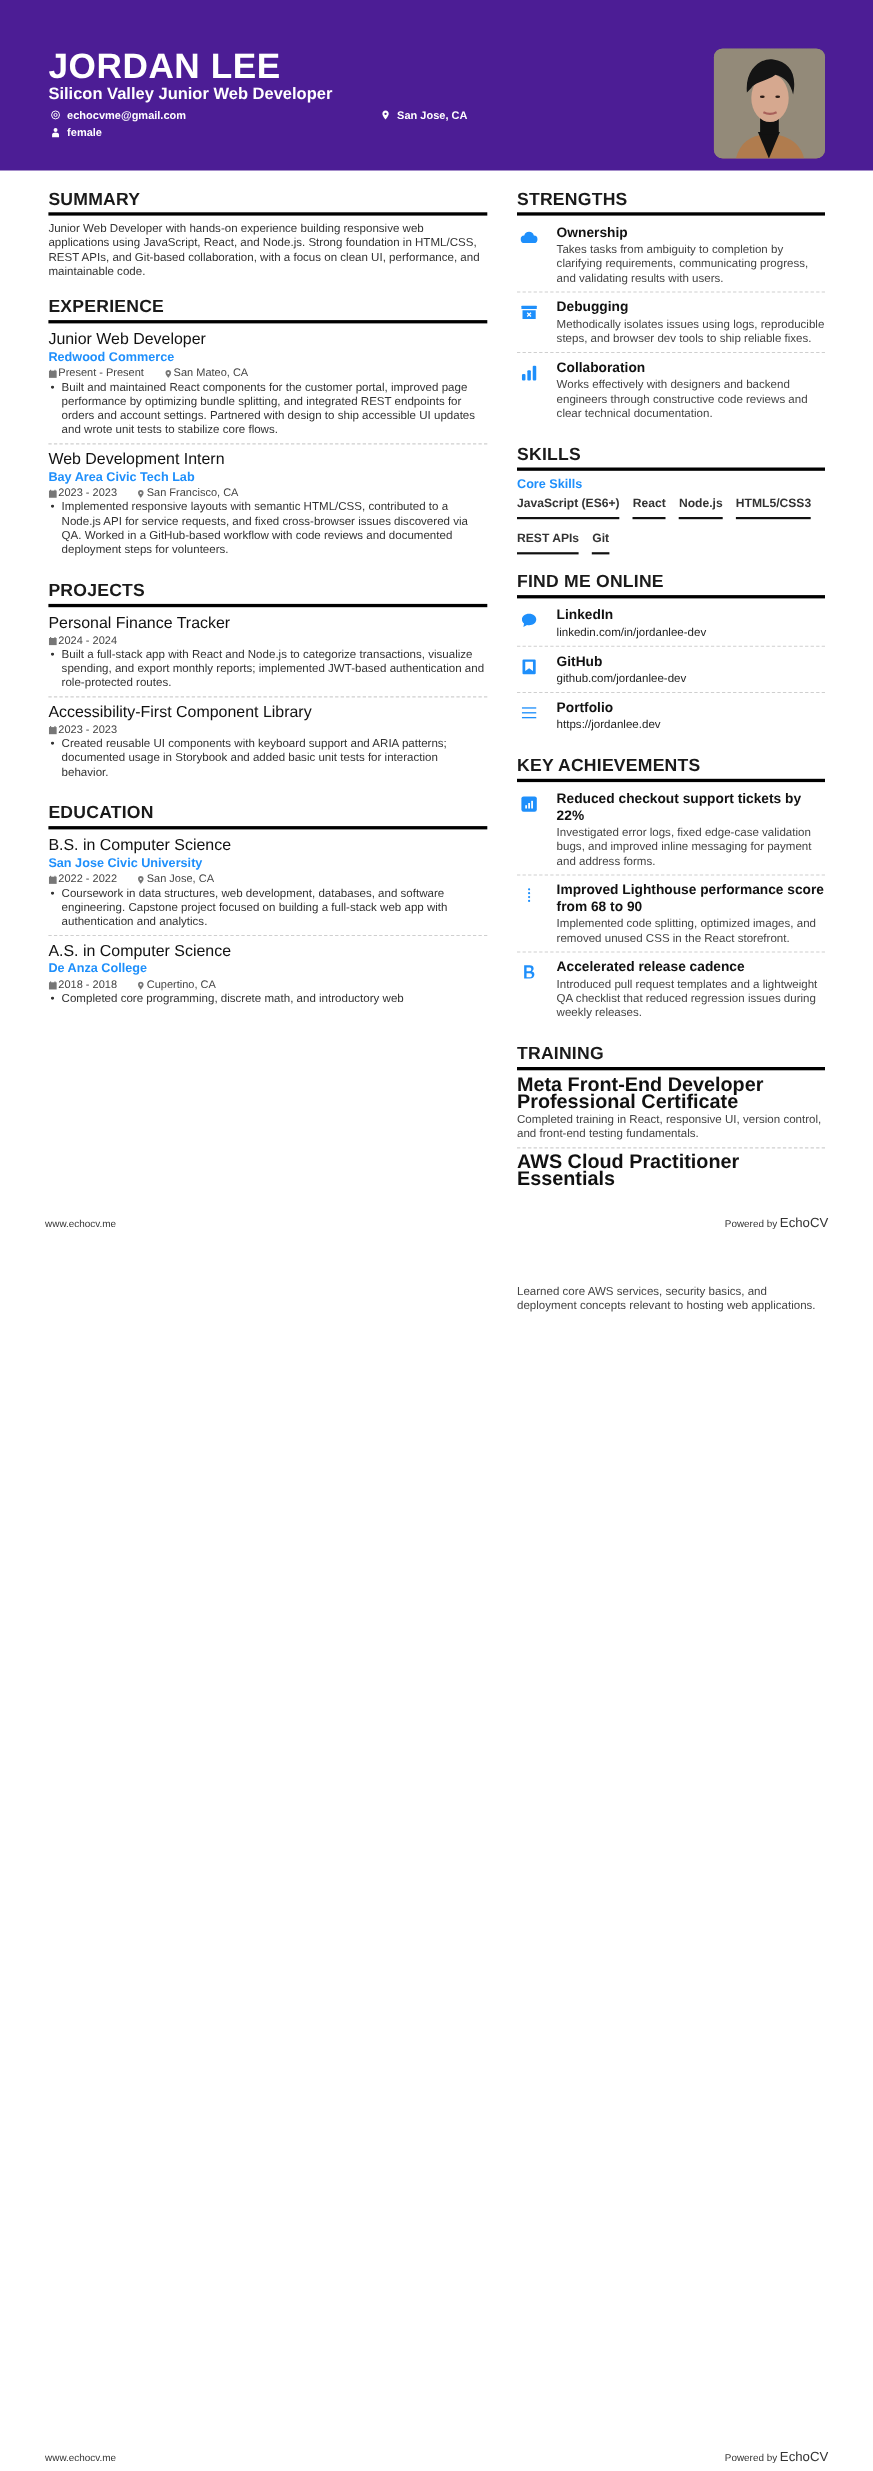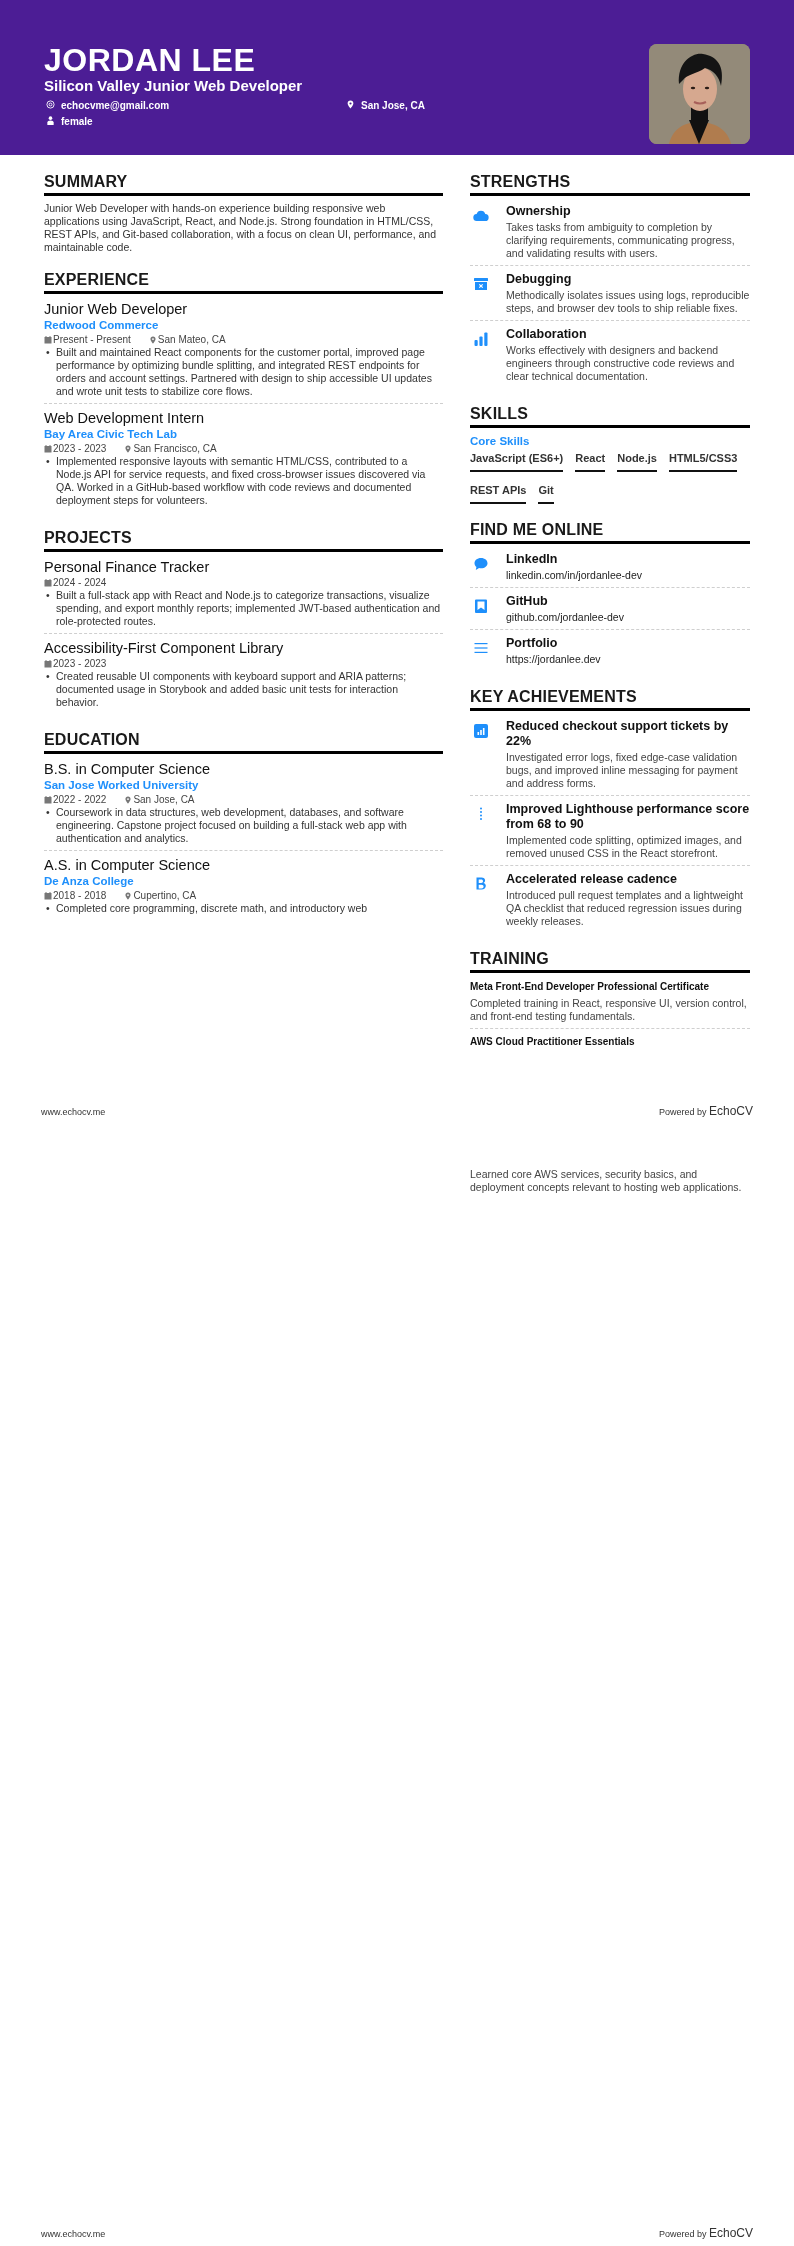--- a/index.html
+++ b/index.html
@@ -38,21 +38,21 @@
   .icon-item .body { flex: 1; }
   .icon-item .t { font-size: 12.5px; font-weight: 700; line-height: 15px; color: #111; }
   .icon-item .d { font-size: 10.5px; line-height: 13px; color: #444; margin-top: 2px; }
   .icon-item .d.link { color: #222; font-size: 10.5px; }
 
   .skills-sub { font-size: 11.5px; font-weight: 700; color: #1e8ffb; line-height: 14px; margin-bottom: 4px; }
   .skill-tags { display: flex; flex-wrap: wrap; column-gap: 16px; row-gap: 8px; gap: 12px; }
   .skill-tag { font-size: 11px; font-weight: 700; color: #333; padding-bottom: 5px; border-bottom: 2px solid #111; line-height: 13px; }
 
   .training-item { padding-bottom: 5px; margin-bottom: 5px; border-bottom: 1px dashed #cfcfcf; }
-  .training-item .t { font-size: 10px; font-weight: 700; line-height: 15px; color: #111; }
+  .training-item .t { font-size: 18px; font-weight: 700; line-height: 15px; color: #111; }
   .training-item .d { font-size: 10.5px; line-height: 13px; color: #444; margin-top: 3px; }
 
   .footer { position: absolute; left: 41px; width: 712px; display: flex; justify-content: space-between; align-items: baseline; font-size: 9px; color: #333; }
   .footer .powered { font-size: 9px; }
   .footer .brand { font-size: 12px; color: #333; }
 
   .overflow-text { position: absolute; left: 470px; top: 1168px; width: 280px; font-size: 10.5px; line-height: 13px; color: #444; }
 </style>
 </head>
 <body>
@@ -182,21 +182,21 @@
       </div>
       <div class="bullet">Created reusable UI components with keyboard support and ARIA patterns; documented usage in Storybook and added basic unit tests for interaction behavior.</div>
     </div>
   </div>
 
   <div class="section">
     <div class="section-title">EDUCATION</div>
 
     <div class="entry">
       <div class="entry-title">B.S. in Computer Science</div>
-      <div class="entry-org">San Jose Worked University</div>
+      <div class="entry-org">San Jose Civic University</div>
       <div class="meta">
         <span class="item">
             <svg viewBox="0 0 8 8">
               <rect x="0.5" y="1" width="7" height="6.5"></rect>
               <rect x="1.5" y="0" width="1" height="2"></rect>
               <rect x="5.5" y="0" width="1" height="2"></rect>
             </svg>
             <span>2022 - 2022</span>
           </span>
         <span class="item">

